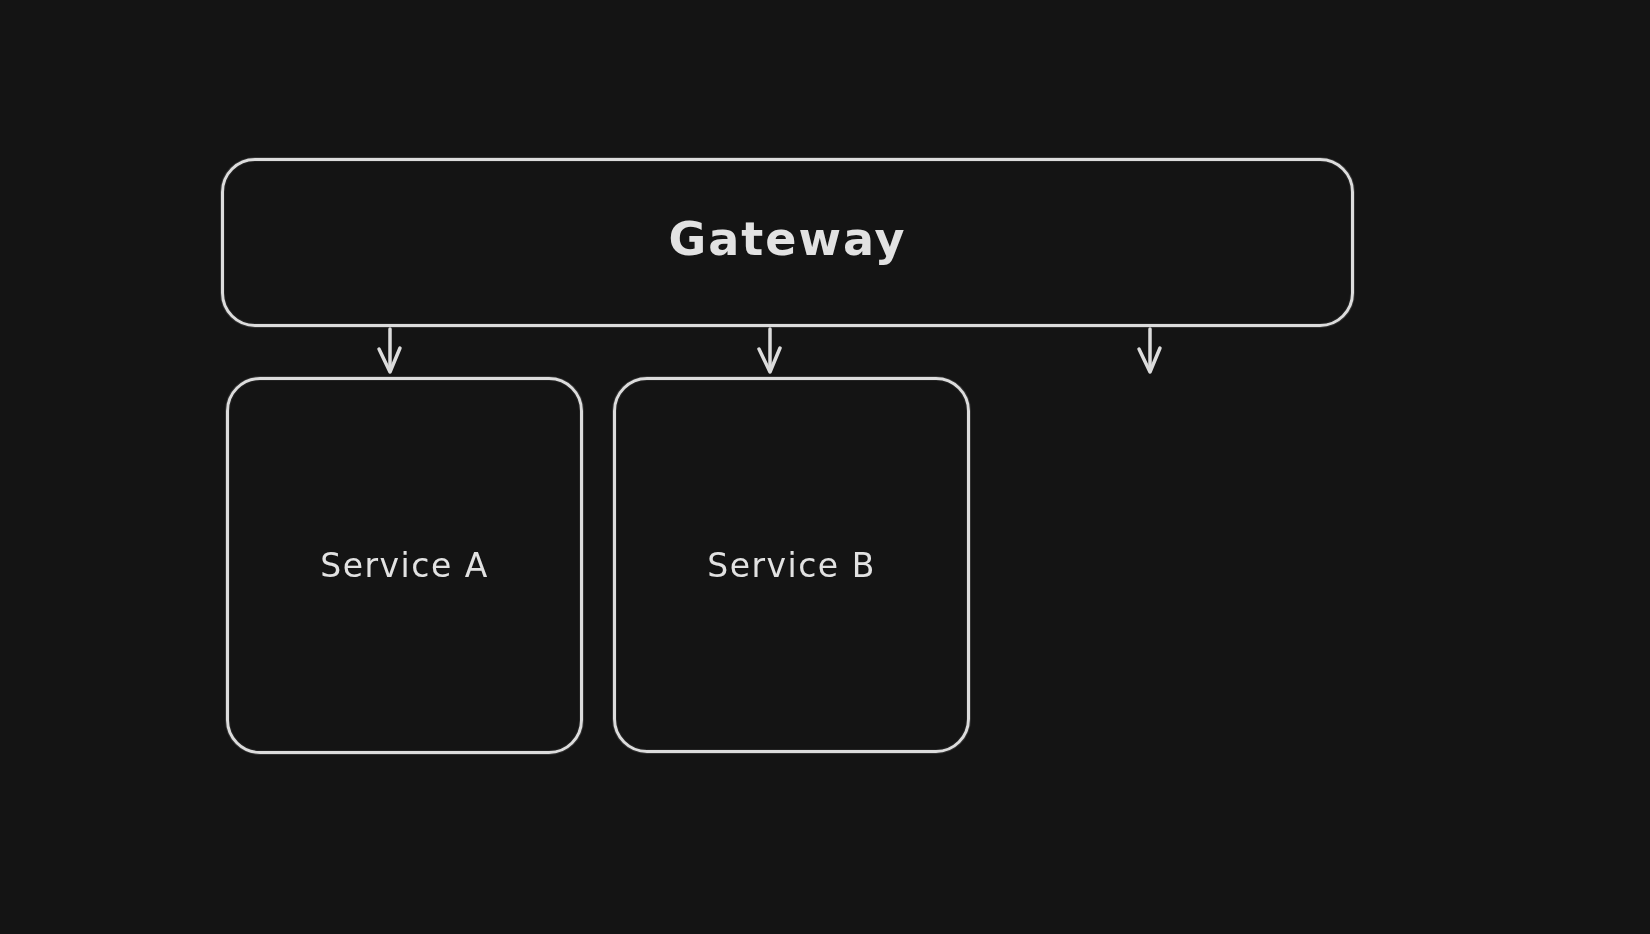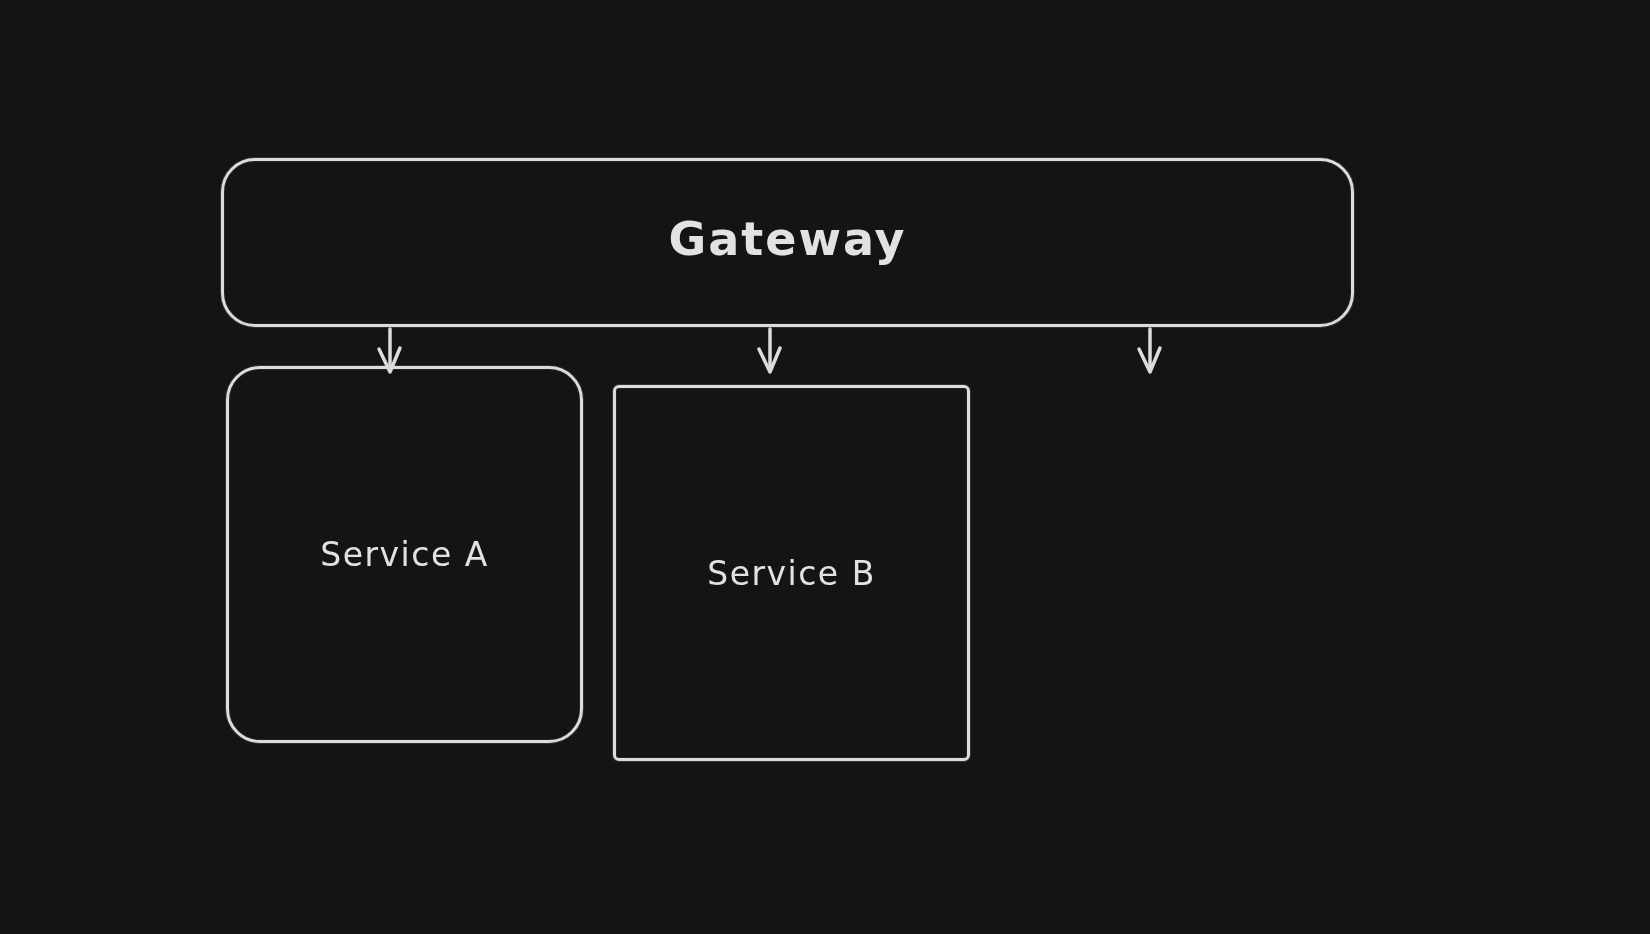--- a/index.html
+++ b/index.html
@@ -38,22 +38,22 @@
     font-size: 46px;
     font-weight: 600;
     letter-spacing: 2px;
     transform: translateY(-4px);
   }
   .service-box .service-label {
     font-size: 33px;
     font-weight: 400;
     letter-spacing: 1.5px;
   }
-  .service-a-box { left: 226px; top: 366px; width: 357px; height: 377px; }
-  .service-b-box { left: 613px; top: 385px; width: 357px; height: 376px; border-radius: 6px; }
+  .service-a-box { left: 226px; top: 377px; width: 357px; height: 377px; }
+  .service-b-box { left: 613px; top: 377px; width: 357px; height: 376px; }
   .service-c-box { left: 998px; top: 374px; width: 361px; height: 379px; }
   .arrows-layer {
     position: absolute;
     left: 0;
     top: 0;
     width: 1650px;
     height: 934px;
     pointer-events: none;
   }
   .arrows-layer line,

